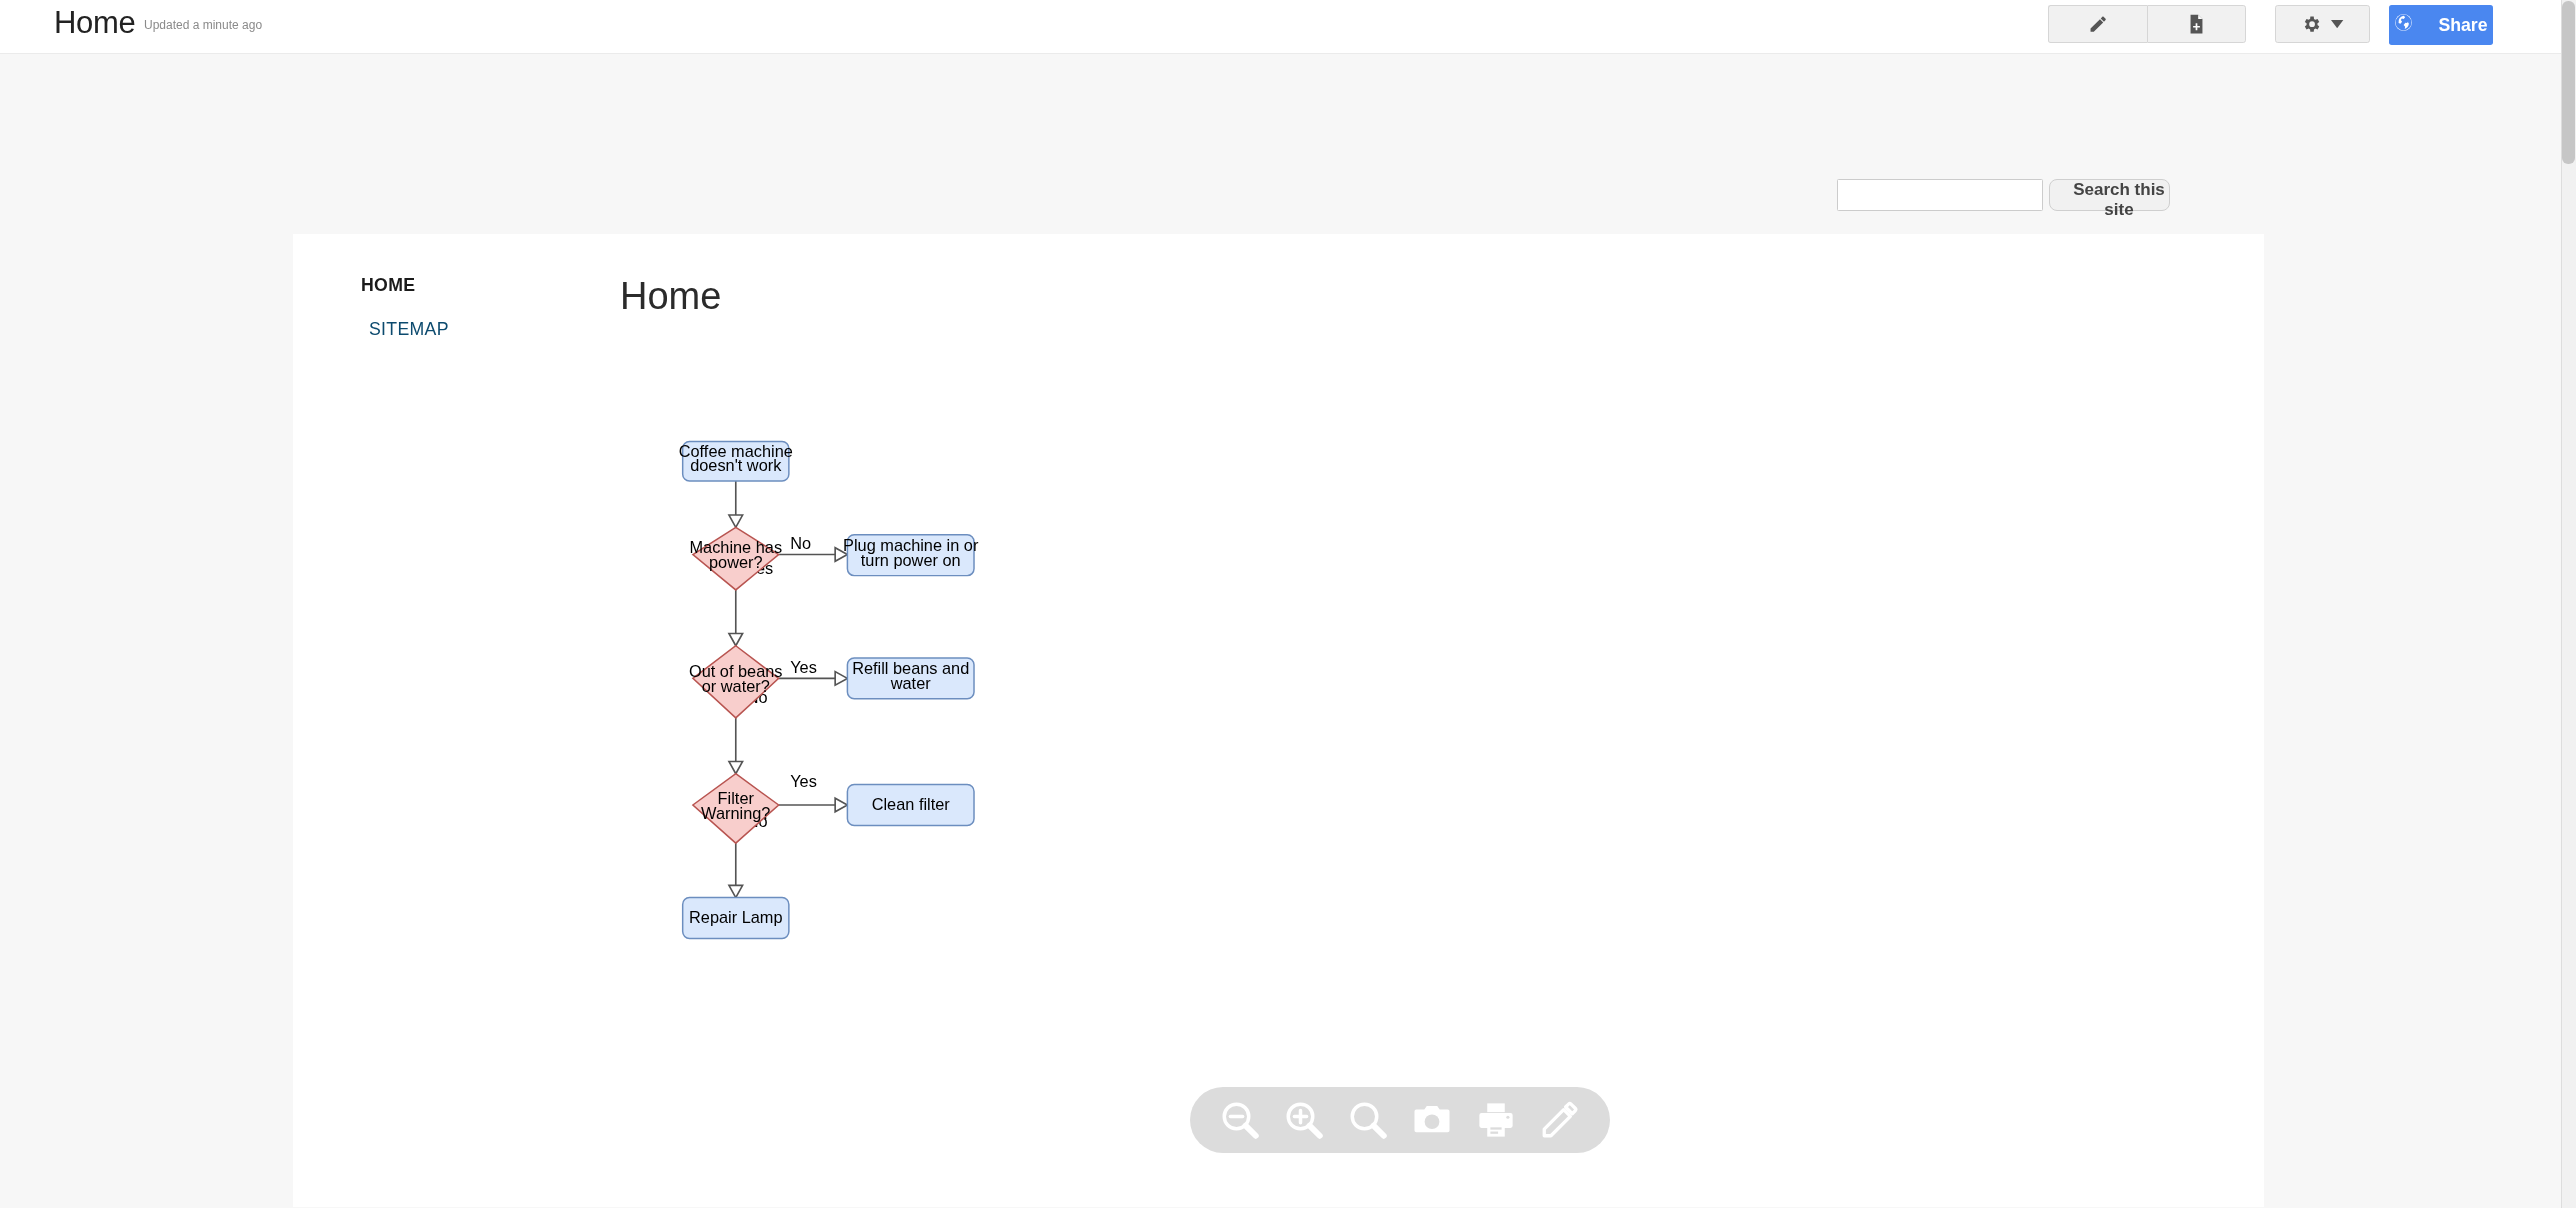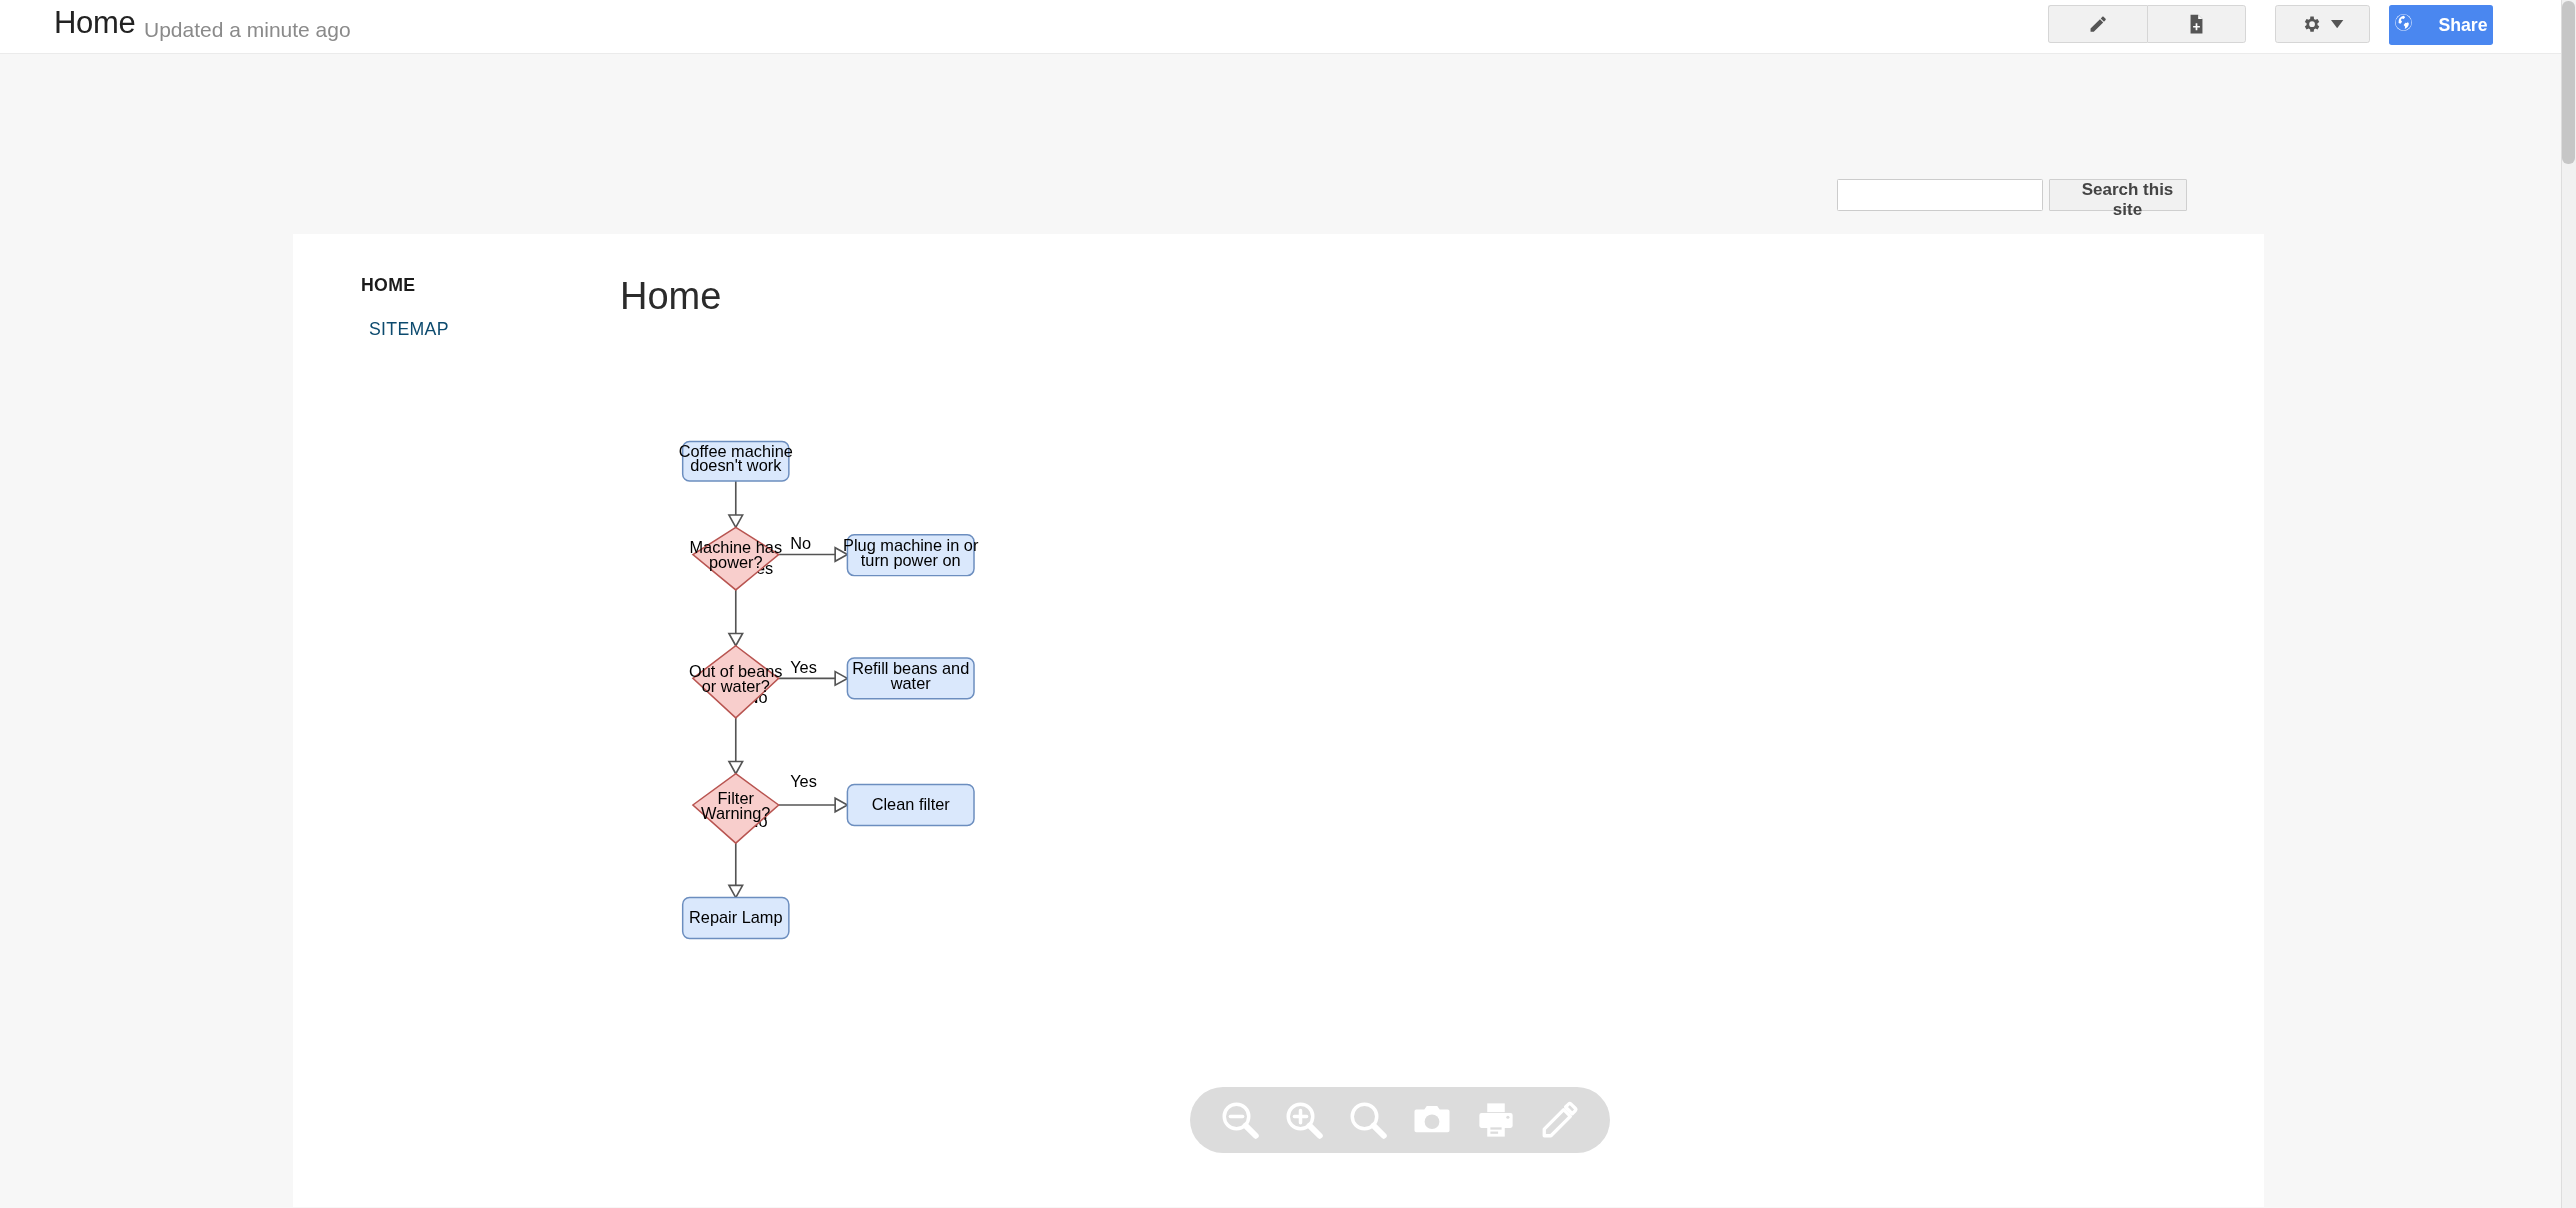--- a/index.html
+++ b/index.html
@@ -17,21 +17,21 @@
     background: #ffffff;
     border-bottom: 0.7px solid #ebebeb;
   }
   .appbar-title {
     position: absolute; left: 54px; top: 5.4px;
     font-size: 31px; font-weight: 400; color: #222222;
     letter-spacing: -0.3px;
   }
   .appbar-sub {
     position: absolute; left: 144px; top: 18.4px;
-    font-size: 21px; color: #8a8a8a;
+    font-size: 12px; color: #8a8a8a;
   }
 
   .tb-group {
     position: absolute; top: 5.4px; height: 38px;
     display: flex; align-items: stretch;
   }
   .tb-btn {
     background: #f1f1f1;
     border: 0.7px solid #d6d6d6;
     display: flex; align-items: center; justify-content: center;
@@ -79,22 +79,22 @@
 
   .search-box {
     position: absolute; left: 1837px; top: 125px;
     width: 206px; height: 32px;
     background: #ffffff; border: 0.7px solid #cccccc; border-radius: 1.4px;
     font-size: 16.3px; padding: 0 6.8px; color: #333333;
     font-family: "Liberation Sans", sans-serif;
   }
   .search-btn {
     position: absolute; left: 2049px; top: 125px;
-    width: 138px; height: 32px;
-    background: #f1f1f1; border: 0.7px solid #cfcfcf; border-radius: 1px;
+    width: 121px; height: 32px;
+    background: #f1f1f1; border: 0.7px solid #cfcfcf; border-radius: 8px;
     font-size: 17px; font-weight: bold; color: #444444;
     font-family: "Liberation Sans", sans-serif;
     cursor: pointer;
     padding-left: 19px;
   }
 
   .content-card {
     position: absolute; left: 293px; top: 180px;
     width: 1971px; height: 973px;
     background: #ffffff;

